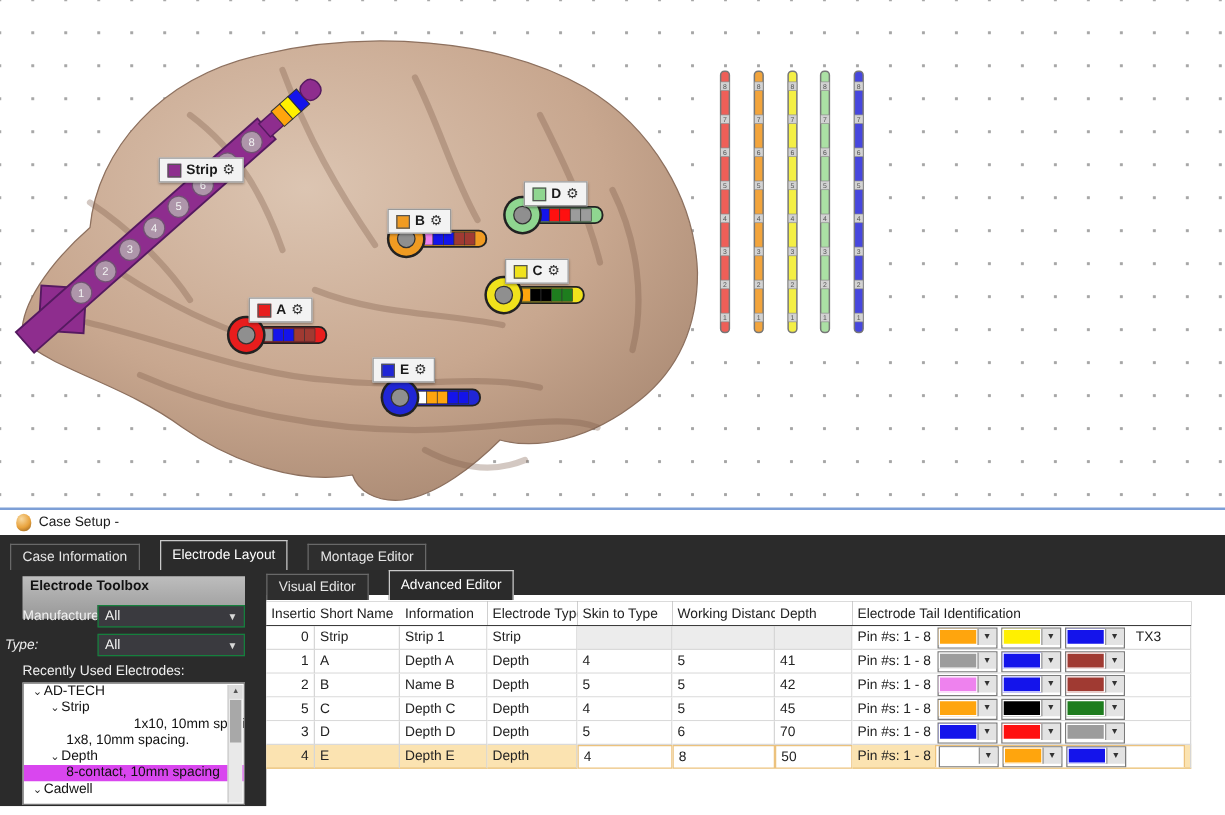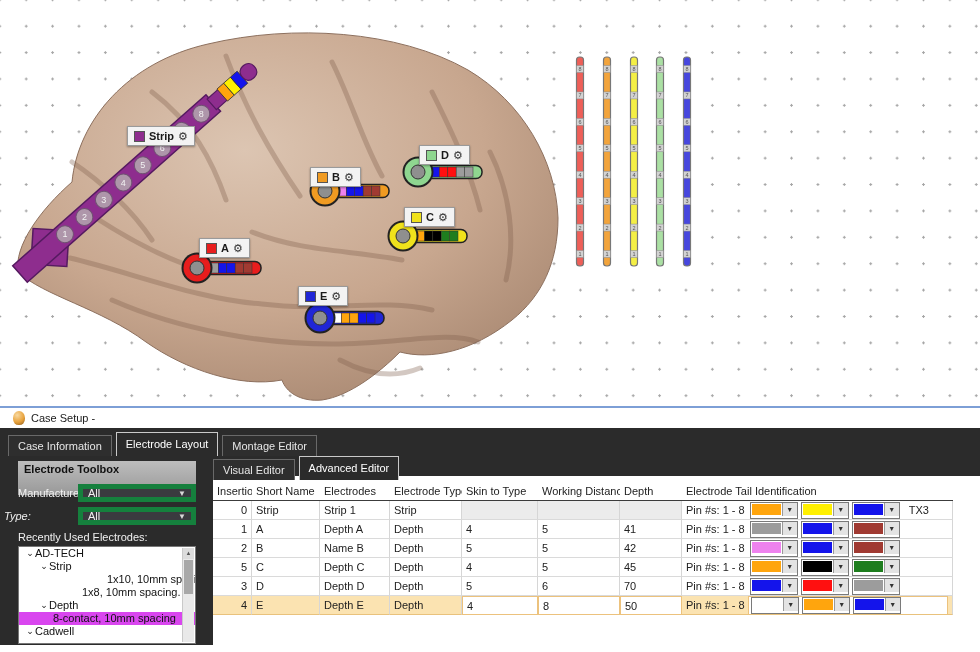--- a/index.html
+++ b/index.html
@@ -25,30 +25,30 @@
   .win-icon{width:12px;height:14px;border-radius:50% 50% 45% 45%;
     background:radial-gradient(circle at 35% 30%,#f8d9a0,#e8a23c 55%,#8a5a1e);}
   .win-title span{font-size:11px;color:#1a1a1a;}
 
   
   .dark-page{position:absolute;left:0;top:428px;width:980px;height:217px;background:#2b2b2b;}
   .bottom-white{position:absolute;left:0;top:645px;width:980px;height:7px;background:#fff;}
 
   .tabs{position:absolute;left:8px;top:432px;display:flex;align-items:flex-end;z-index:4;}
   .tab{height:20px;line-height:20px;padding:0 9px;font-size:11px;color:#e6e6e6;
-    background:#2e2e2e;border:1px solid #696969;border-bottom:none;margin-right:4px;}
+    background:#2e2e2e;border:1px solid #696969;border-bottom:none;margin-right:16px;}
   .tab.active{height:23px;line-height:23px;background:#2b2b2b;border:1px solid #c9c9c9;
     border-bottom:none;color:#fff;}
 
   
   .tb-header{position:absolute;left:18px;top:461px;width:178px;height:34px;
     background:linear-gradient(#bdbdbd,#989898);color:#111;font-size:11px;font-weight:bold;
     line-height:17px;padding-left:6px;box-sizing:border-box;}
   .tb-label{position:absolute;color:#f0f0f0;font-size:11px;}
-  .select{position:absolute;height:18px;background:#3a3a3f;border:5px solid #15803d;
+  .select{position:absolute;height:18px;background:#3a3a3f;border:1px solid #15803d;
     color:#f0f0f0;font-size:11px;display:flex;align-items:center;justify-content:space-between;
     padding:0 5px;box-sizing:border-box;}
   .select .arr{font-size:8px;color:#d8d8d8;}
   .tb-list{position:absolute;left:18px;top:546px;width:178px;height:98px;background:#fff;
     border:1px solid #777;box-sizing:border-box;overflow:hidden;}
   .tree-item{height:13px;line-height:13px;font-size:11px;color:#111;white-space:nowrap;
     display:flex;align-items:center;}
   .tree-item .caret{width:10px;font-size:9px;color:#222;display:inline-block;text-align:center;}
   .tree-item.selected{background:#d946ef;}
   .tb-scroll{position:absolute;right:1px;top:1px;width:11px;height:94px;background:#e9e9e9;
@@ -360,21 +360,21 @@
           <span class="caret">⌄</span>
           <span>AD-TECH</span>
         </div>
         <div class="tree-item" style="padding-left: 20px;">
           <span class="caret">⌄</span>
           <span>Strip</span>
         </div>
         <div class="tree-item" style="padding-left: 44px; margin-left: 44px;">
           <span>1x10, 10mm spacing.</span>
         </div>
-        <div class="tree-item" style="padding-left: 34px; margin-left: 29px;">
+        <div class="tree-item" style="padding-left: 34px;">
           <span>1x8, 10mm spacing.</span>
         </div>
         <div class="tree-item" style="padding-left: 20px;">
           <span class="caret">⌄</span>
           <span>Depth</span>
         </div>
         <div class="tree-item selected" style="padding-left: 34px;">
           <span>8-contact, 10mm spacing</span>
         </div>
         <div class="tree-item" style="padding-left: 6px;">
@@ -390,21 +390,21 @@
 
   <div class="editor-white"></div>
   <div class="etabs" id="editor-tabs">
       <div class="tab">Visual Editor</div>
       <div class="tab active">Advanced Editor</div>
     </div>
   <div class="grid" id="table">
       <div class="g-row g-head">
         <div class="cell">Insertion...</div>
         <div class="cell">Short Name</div>
-        <div class="cell">Electrodes</div>
+        <div class="cell">Information</div>
         <div class="cell">Electrode Type</div>
         <div class="cell">Skin to Type</div>
         <div class="cell">Working Distance</div>
         <div class="cell">Depth</div>
         <div class="cell">Electrode Tail Identification</div>
       </div>
       <div class="g-row">
         <div class="cell num">0</div>
         <div class="cell ">Strip</div>
         <div class="cell ">Strip 1</div>

